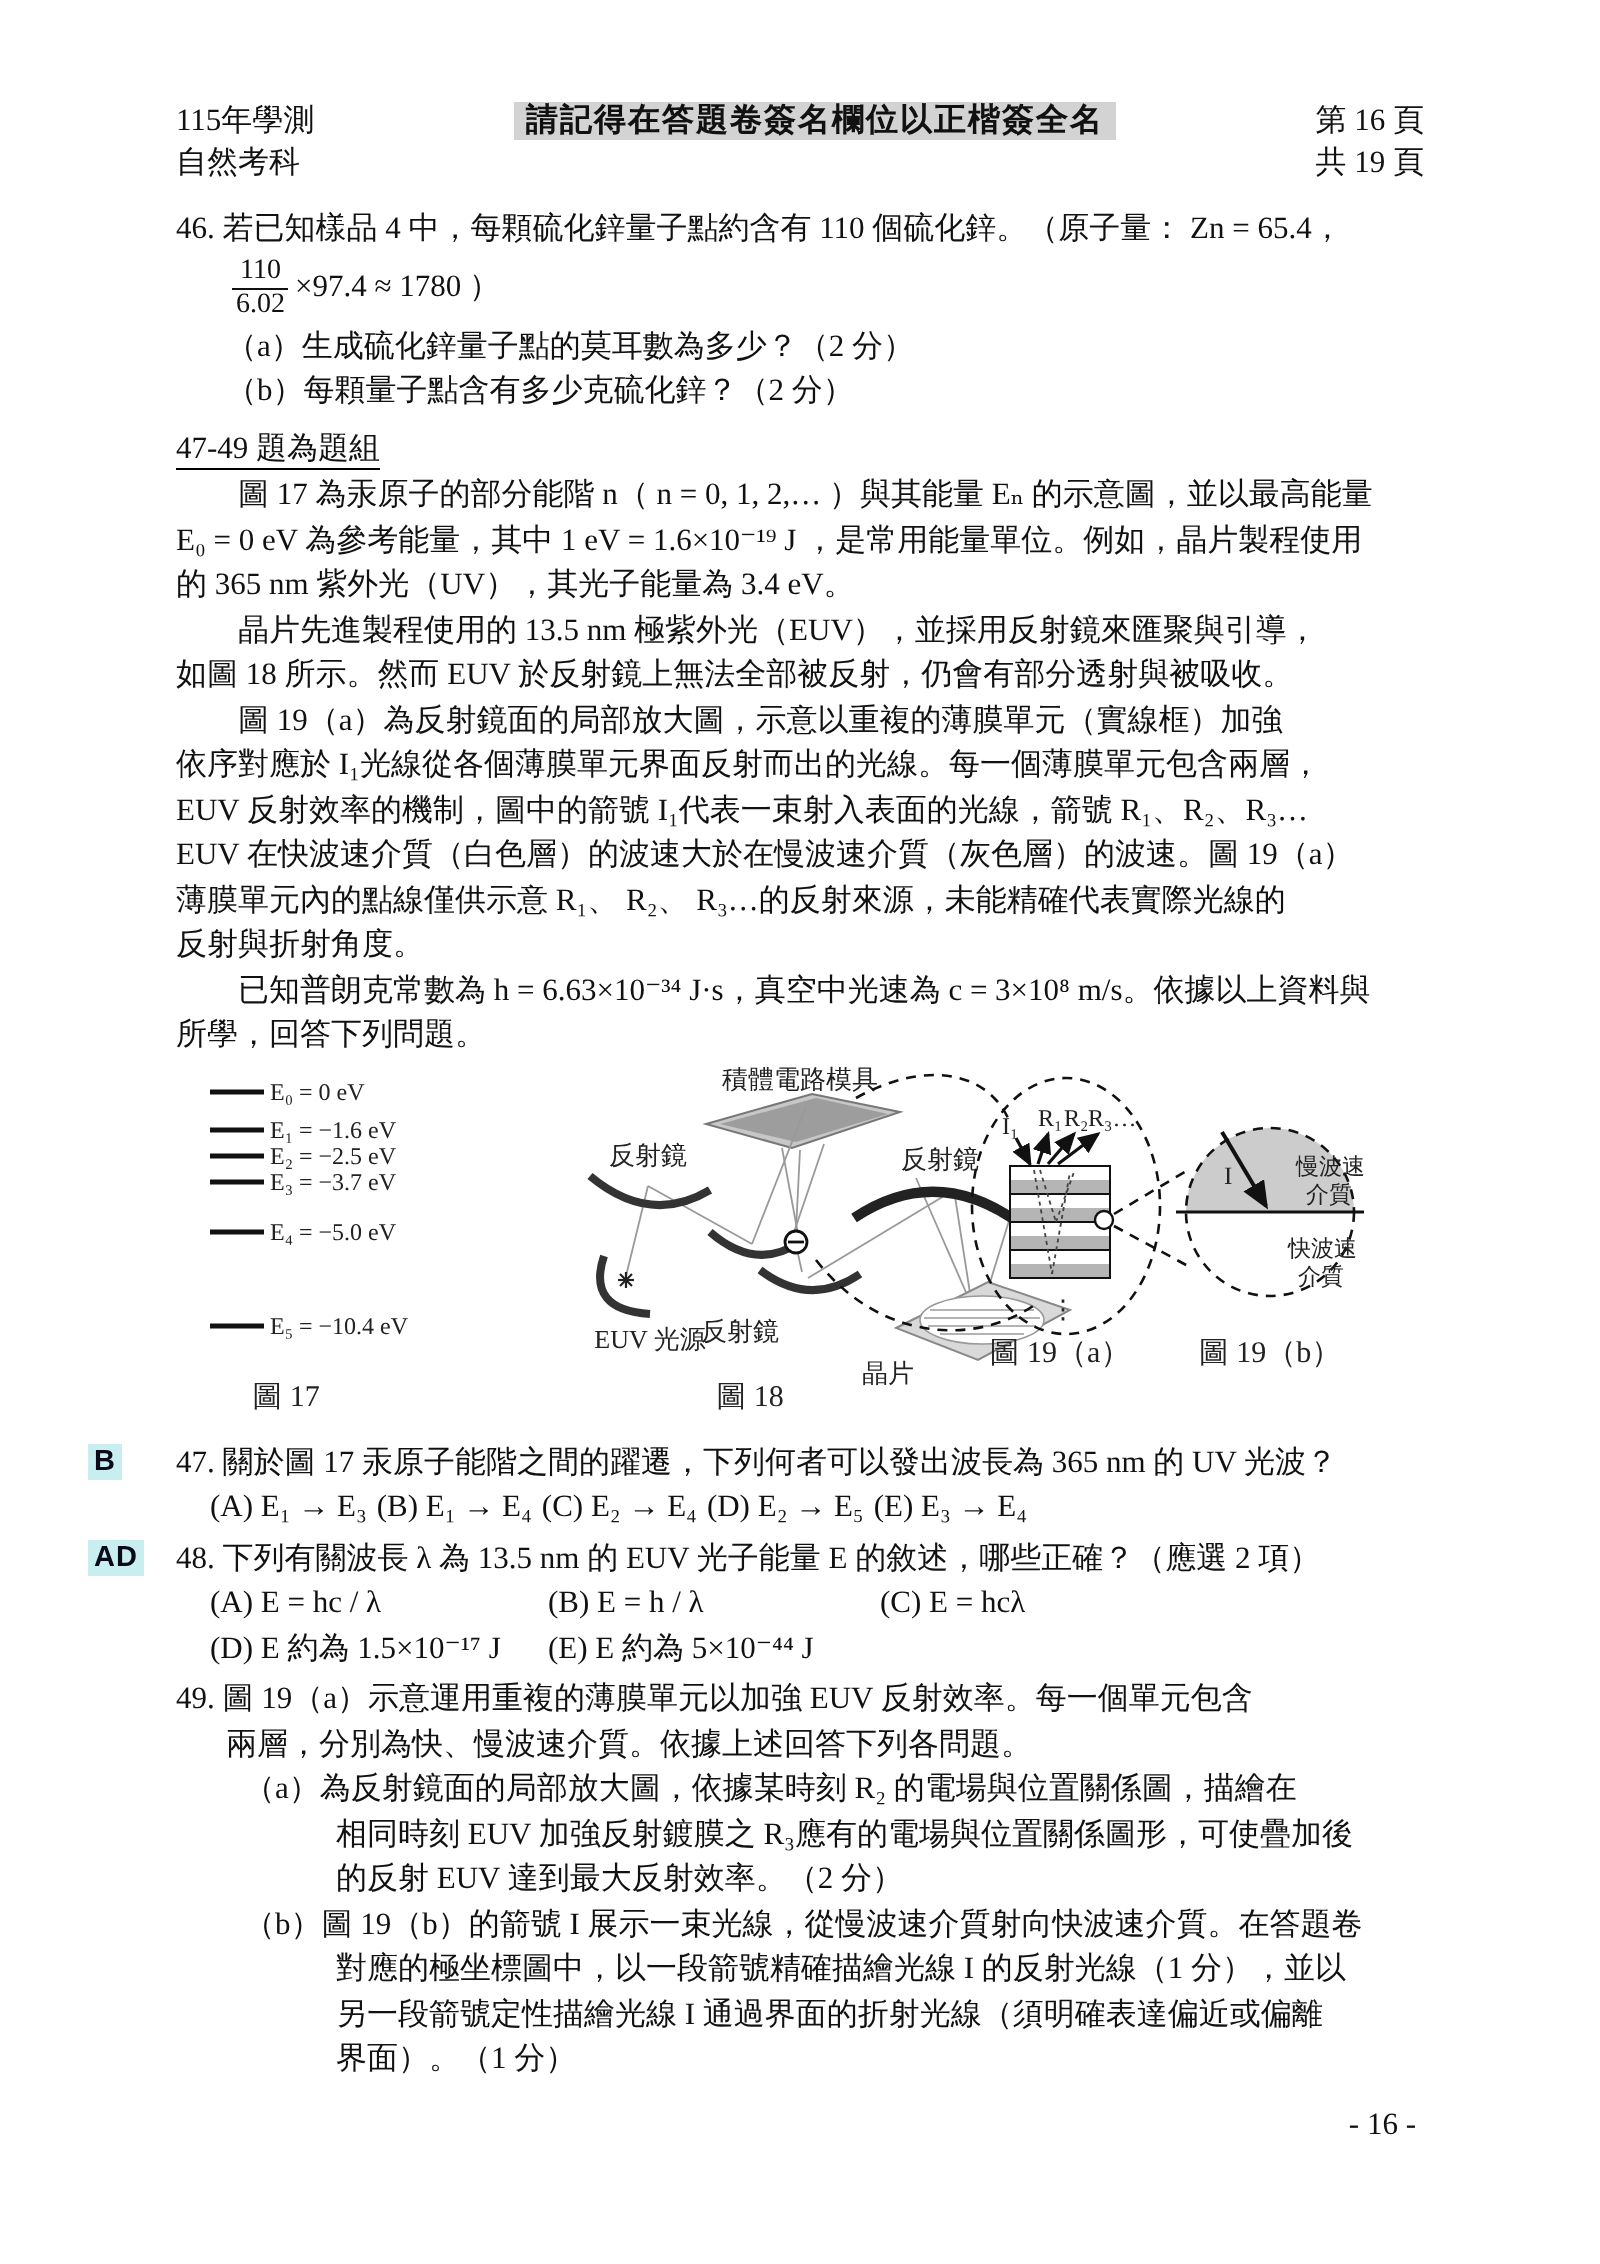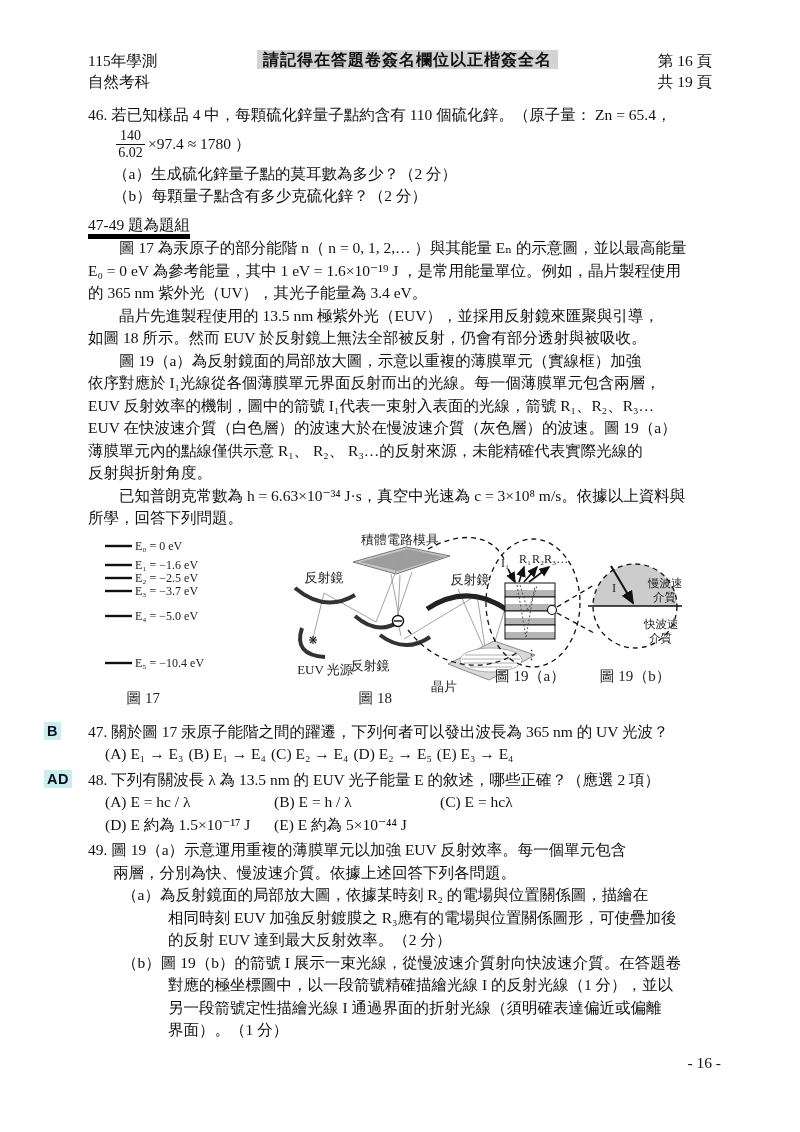--- a/index.html
+++ b/index.html
@@ -26,40 +26,40 @@
   
   .q46{margin-bottom:6px;}
   .p25{padding-left:25px;}
   .p34{padding-left:34px;}
   .p80{padding-left:80px;}
   .frac-line{display:flex;align-items:center;height:36px;}
   .frac{display:inline-flex;flex-direction:column;align-items:center;margin:0 3px;font-size:14px;line-height:1.15;}
   .frac .fn{border-bottom:1px solid #111;padding:0 4px;}
   
   .group-title{line-height:22.5px;margin-bottom:1px;}
-  .group-title .u{border-bottom:5px solid #000000;padding-bottom:1px;margin-top:32px;}
+  .group-title .u{border-bottom:1px solid #000000;padding-bottom:1px;margin-top:32px;}
   .ind{text-indent:31px;}
   
   .figs{margin:3px 0 2px 0;}
   .figs svg{display:block;}
   svg text{font-family:"Liberation Serif","DejaVu Serif",serif;fill:#222;}
   
   .q{position:relative;margin-bottom:3px;}
   .marker{
     position:absolute;left:-44px;top:1px;
     background:#c9eef0;color:#0a0a1a;
     font-family:"Liberation Sans","DejaVu Sans",sans-serif;
     font-weight:bold;font-size:14.5px;line-height:18px;
     padding:0 3px;letter-spacing:0.5px;
   }
   .opts47{display:flex;column-gap:5px;padding-left:17px;text-align:right;}
   .opts47 span{white-space:nowrap;line-height:22.5px;}
   .opts48{display:grid;grid-template-columns:169px 166px auto;padding-left:17px;}
   .opts48 span{white-space:nowrap;line-height:22.5px;}
-  .footer{position:absolute;top:1054px;right:79px;font-size:15.5px;text-align:right;}
+  .footer{position:absolute;top:1054px;right:92px;font-size:15.5px;text-align:right;}
 </style>
 </head>
 <body>
 
 <div class="page">
 
   <div class="header">
     <div class="h-left">
       <div>115年學測</div>
       <div>自然考科</div>
@@ -70,21 +70,21 @@
     <div class="h-right">
       <div>第 16 頁</div>
       <div>共 19 頁</div>
     </div>
   </div>
 
   <section class="q46">
     <div class="line">46. 若已知樣品 4 中，每顆硫化鋅量子點約含有 110 個硫化鋅。（原子量： Zn = 65.4，</div>
     <div class="line p25 frac-line">
       <span class="frac">
-        <span class="fn">140</span>
+        <span class="fn">110</span>
         <span class="fd">6.02</span>
       </span>
       <span>×97.4 ≈ 1780 ）</span>
     </div>
     <div class="line p25">（a）生成硫化鋅量子點的莫耳數為多少？（2 分）</div>
     <div class="line p25">（b）每顆量子點含有多少克硫化鋅？（2 分）</div>
   </section>
 
   <div class="group-title">
     <span class="u">47-49 題為題組</span>

